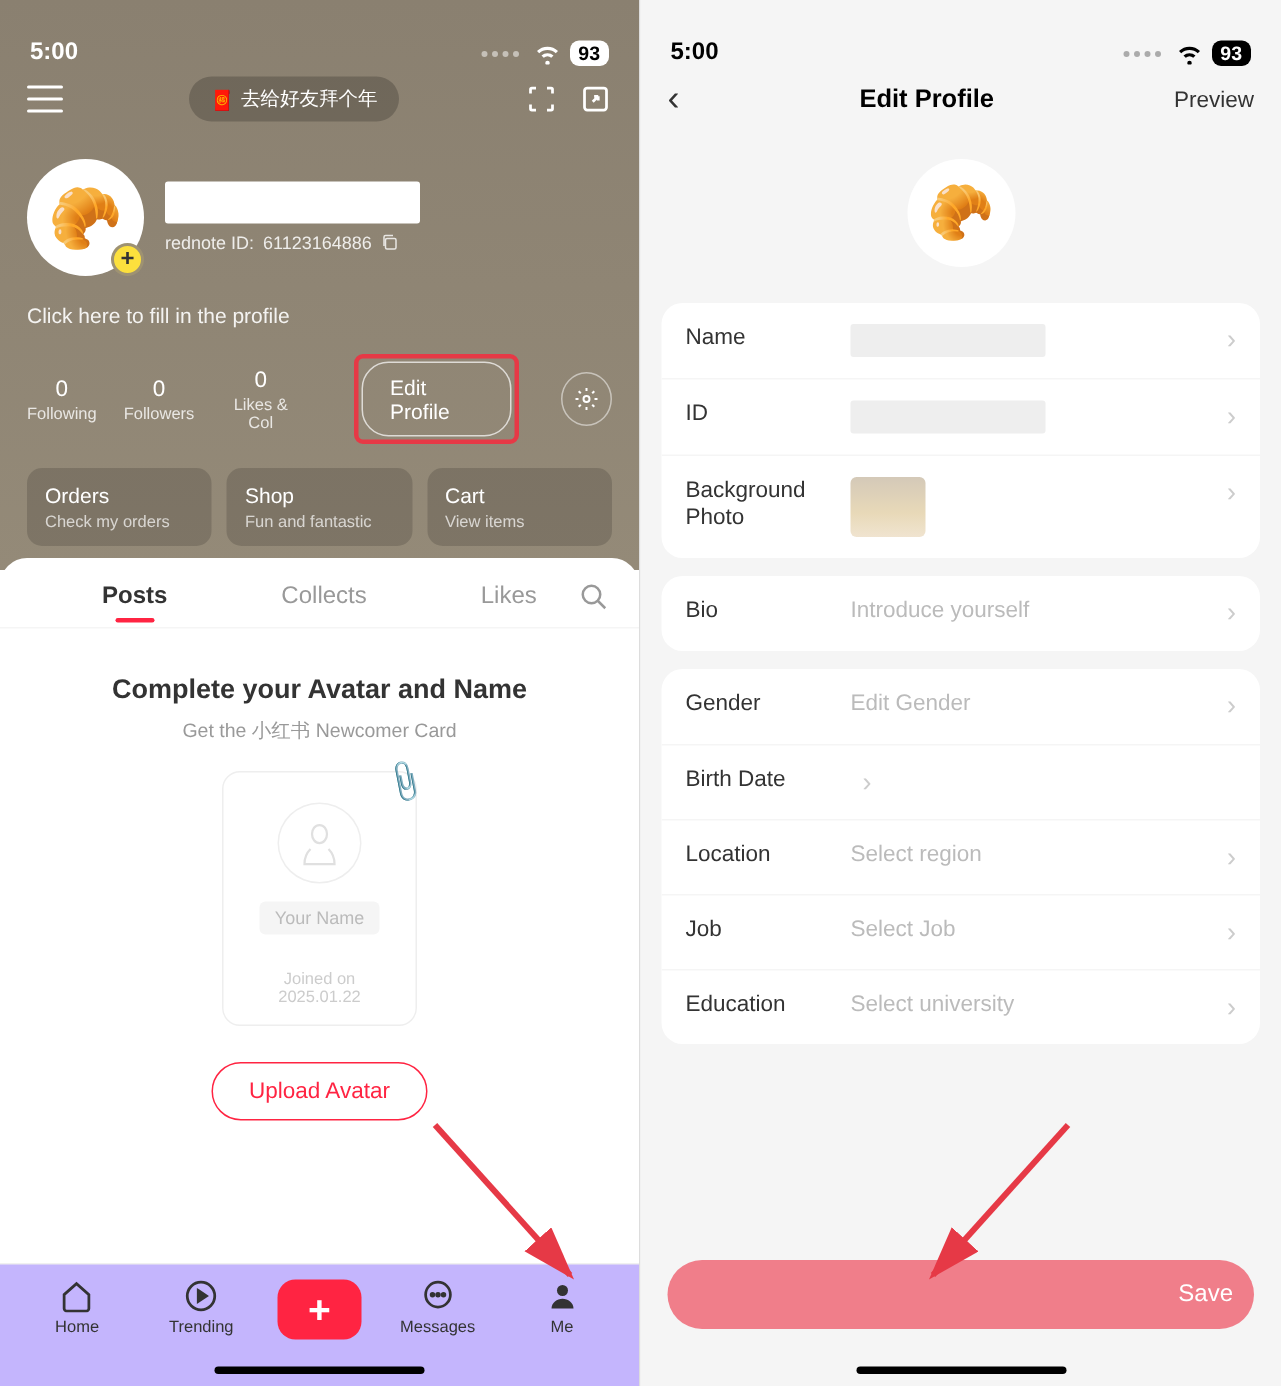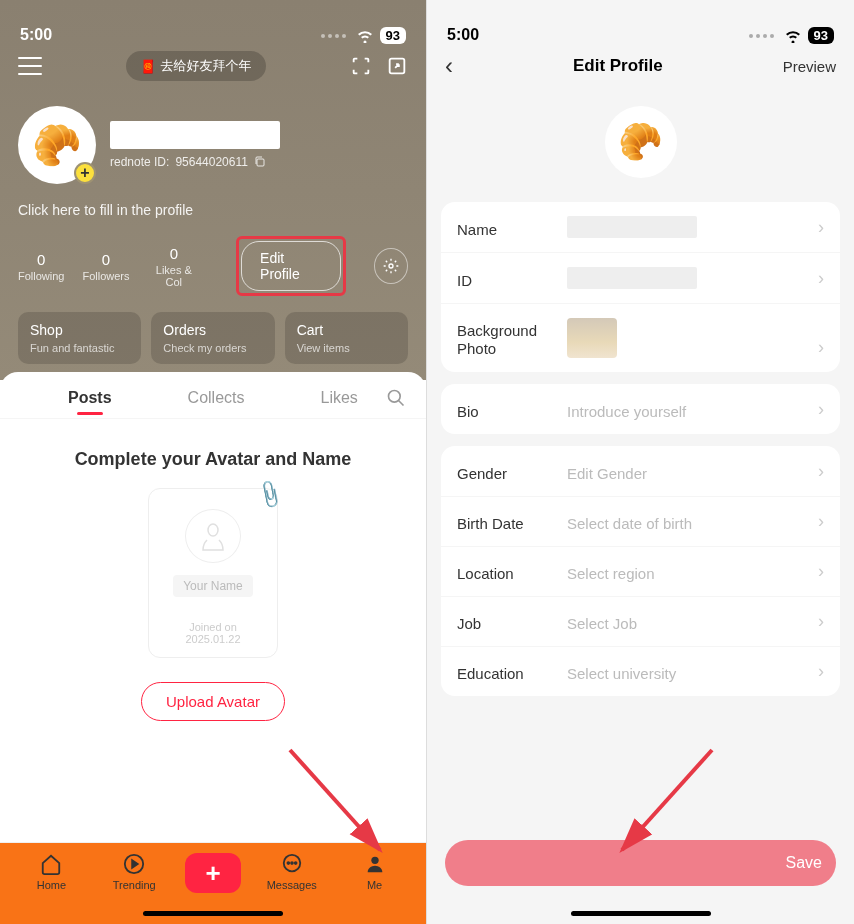--- a/index.html
+++ b/index.html
@@ -62,38 +62,38 @@
 .complete-section { text-align: center; padding: 30px 20px 0; }
 .complete-title { font-size: 18px; font-weight: 600; color: #333; }
 .complete-sub { font-size: 13px; color: #999; margin-top: 8px; }
 .newcomer-card { width: 130px; height: 170px; margin: 18px auto 0; border: 1px solid #eee; border-radius: 12px; padding: 12px; display: flex; flex-direction: column; align-items: center; position: relative; }
 .clip { position: absolute; top: -6px; right: -6px; color: #ccc; font-size: 20px; transform: rotate(30deg); }
 .newcomer-avatar { width: 56px; height: 56px; border-radius: 50%; border: 1px solid #eee; margin-top: 8px; display: flex; align-items: center; justify-content: center; color: #ddd; }
 .newcomer-name { background: #f5f5f5; padding: 4px 10px; font-size: 12px; color: #bbb; margin-top: 12px; border-radius: 4px; }
 .newcomer-date { font-size: 11px; color: #ccc; margin-top: 24px; }
 .upload-btn { border: 1px solid #ff2442; color: #ff2442; border-radius: 22px; padding: 10px 24px; font-size: 15px; margin-top: 24px; display: inline-block; }
 
-.bottom-nav { position: absolute; bottom: 0; left: 0; right: 0; height: 82px; background: #f97316; display: flex; align-items: flex-start; justify-content: space-around; padding: 8px 10px 0; border-top: 1px solid #f0f0f0; }
+.bottom-nav { position: absolute; bottom: 0; left: 0; right: 0; height: 82px; background: #c4b5fd; display: flex; align-items: flex-start; justify-content: space-around; padding: 8px 10px 0; border-top: 1px solid #f0f0f0; }
 .nav-item { display: flex; flex-direction: column; align-items: center; gap: 2px; font-size: 11px; color: #333; width: 64px; }
 .nav-icon { font-size: 22px; height: 26px; display: flex; align-items: center; }
 .nav-add { width: 56px; height: 40px; background: #ff2442; border-radius: 12px; display: flex; align-items: center; justify-content: center; color: #fff; font-size: 26px; font-weight: bold; margin-top: 2px; }
 .home-indicator { position: absolute; bottom: 8px; left: 50%; transform: translateX(-50%); width: 140px; height: 5px; background: #000; border-radius: 3px; }
 
 
 .phone-right { background: #f5f5f5; }
 .phone-right .status-bar { color: #000; }
 .edit-header { display: flex; align-items: center; justify-content: space-between; padding: 0 18px; height: 44px; }
 .back-arrow { font-size: 24px; color: #333; }
 .edit-title { font-size: 17px; font-weight: 600; }
 .preview-link { font-size: 15px; color: #333; }
 .edit-avatar-section { display: flex; justify-content: center; padding: 18px 0 24px; }
 .edit-avatar { width: 72px; height: 72px; border-radius: 50%; background: #fff; display: flex; align-items: center; justify-content: center; font-size: 36px; }
 
 .form-group { background: #fff; border-radius: 14px; margin: 0 14px 12px; overflow: hidden; }
-.form-row { display: flex; align-items: flex-end; padding: 14px 16px; min-height: 50px; }
+.form-row { display: flex; align-items: flex-start; padding: 14px 16px; min-height: 50px; }
 .form-row + .form-row { border-top: 1px solid #f5f5f5; }
 .form-label { font-size: 15px; color: #333; width: 110px; flex-shrink: 0; }
 .form-value { flex: 1; font-size: 15px; color: #bbb; }
 .form-chevron { color: #ccc; font-size: 18px; margin-left: 8px; }
 .redacted { background: #eee; height: 22px; width: 130px; border-radius: 2px; }
 .bg-preview { width: 50px; height: 40px; background: linear-gradient(180deg, #d4c9b8 0%, #e8d9b8 60%, #f0e4d0 100%); border-radius: 4px; }
 
 .save-btn { position: absolute; bottom: 38px; left: 18px; right: 18px; background: #f07e8a; color: #fff; text-align: right; padding: 14px; border-radius: 28px; font-size: 16px; }
 
 
@@ -145,21 +145,21 @@
       <div class="avatar-wrap">
         <div class="avatar">
             <span>🥐</span>
           </div>
         <div class="avatar-plus">+</div>
       </div>
       <div class="name-block">
         <div class="name-box"></div>
         <div class="id-row">
           <span>rednote ID:</span>
-          <span>95644020611</span>
+          <span>61123164886</span>
           <svg width="12" height="12" viewBox="0 0 12 12" fill="none" stroke="rgba(255,255,255,0.8)">
               <rect x="3" y="3" width="7" height="7" rx="1"></rect>
               <path d="M2 8V2a1 1 0 011-1h5"></path>
             </svg>
         </div>
       </div>
     </div>
 
     <div class="profile-hint">Click here to fill in the profile</div>
 
@@ -183,26 +183,26 @@
       <div class="gear-btn">
         <svg width="16" height="16" viewBox="0 0 24 24" fill="none" stroke="#fff" stroke-width="2">
             <circle cx="12" cy="12" r="3"></circle>
             <path d="M12 1v3m0 16v3M4.2 4.2l2.1 2.1m11.4 11.4l2.1 2.1M1 12h3m16 0h3M4.2 19.8l2.1-2.1m11.4-11.4l2.1-2.1"></path>
           </svg>
       </div>
     </div>
 
     <div class="cards-row">
       <div class="card">
+        <div class="card-title">Orders</div>
+        <div class="card-sub">Check my orders</div>
+      </div>
+      <div class="card">
         <div class="card-title">Shop</div>
         <div class="card-sub">Fun and fantastic</div>
-      </div>
-      <div class="card">
-        <div class="card-title">Orders</div>
-        <div class="card-sub">Check my orders</div>
       </div>
       <div class="card">
         <div class="card-title">Cart</div>
         <div class="card-sub">View items</div>
       </div>
     </div>
   </div>
 
   <div class="content-area">
     <div class="tabs">
@@ -210,20 +210,21 @@
       <div class="tab">Collects</div>
       <div class="tab">Likes</div>
       <svg class="search-icon" width="20" height="20" viewBox="0 0 24 24" fill="none" stroke="#999" stroke-width="2">
           <circle cx="10" cy="10" r="7"></circle>
           <path d="M21 21l-6-6"></path>
         </svg>
     </div>
 
     <div class="complete-section">
       <div class="complete-title">Complete your Avatar and Name</div>
+      <div class="complete-sub">Get the 小红书 Newcomer Card</div>
       <div class="newcomer-card">
         <span class="clip">📎</span>
         <div class="newcomer-avatar">
           <svg width="40" height="40" viewBox="0 0 40 40" fill="none" stroke="#e0e0e0" stroke-width="1.5">
               <path d="M20 8c-3 0-5 3-5 6s2 6 5 6 5-3 5-6-2-6-5-6z"></path>
               <path d="M14 24c-2 2-4 6-4 10h20c0-4-2-8-4-10"></path>
             </svg>
         </div>
         <div class="newcomer-name">Your Name</div>
         <div class="newcomer-date">Joined on 2025.01.22</div>
@@ -346,21 +347,20 @@
   </div>
 
   <div class="form-group">
     <div class="form-row">
       <div class="form-label">Gender</div>
       <div class="form-value">Edit Gender</div>
       <span class="form-chevron">›</span>
     </div>
     <div class="form-row">
       <div class="form-label">Birth Date</div>
-      <div class="form-value">Select date of birth</div>
       <span class="form-chevron">›</span>
     </div>
     <div class="form-row">
       <div class="form-label">Location</div>
       <div class="form-value">Select region</div>
       <span class="form-chevron">›</span>
     </div>
     <div class="form-row">
       <div class="form-label">Job</div>
       <div class="form-value">Select Job</div>

